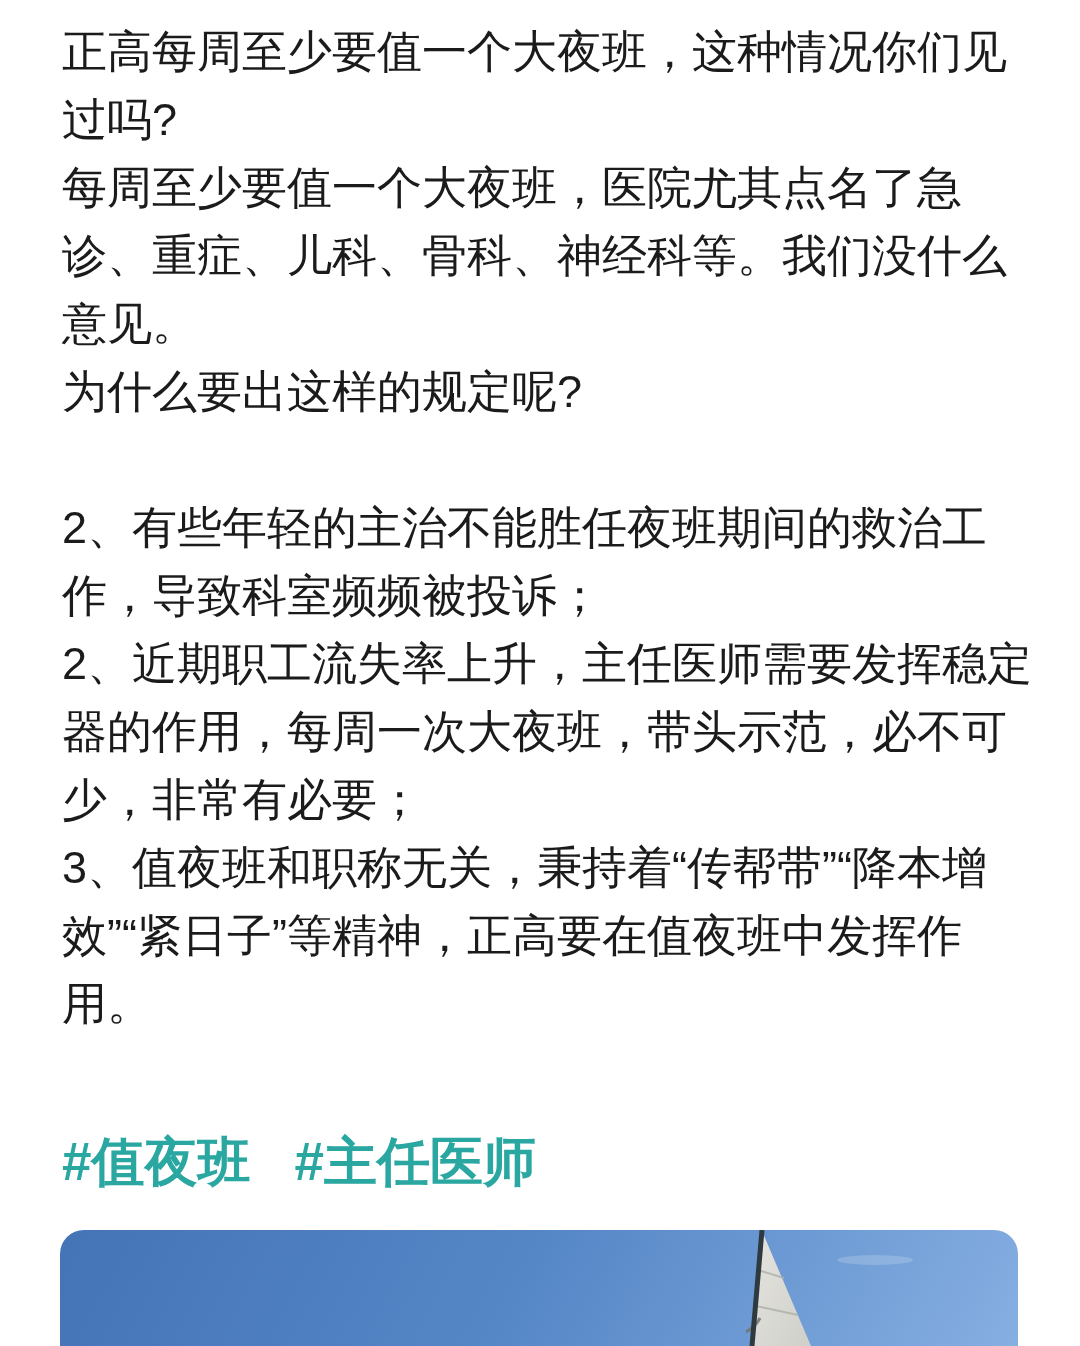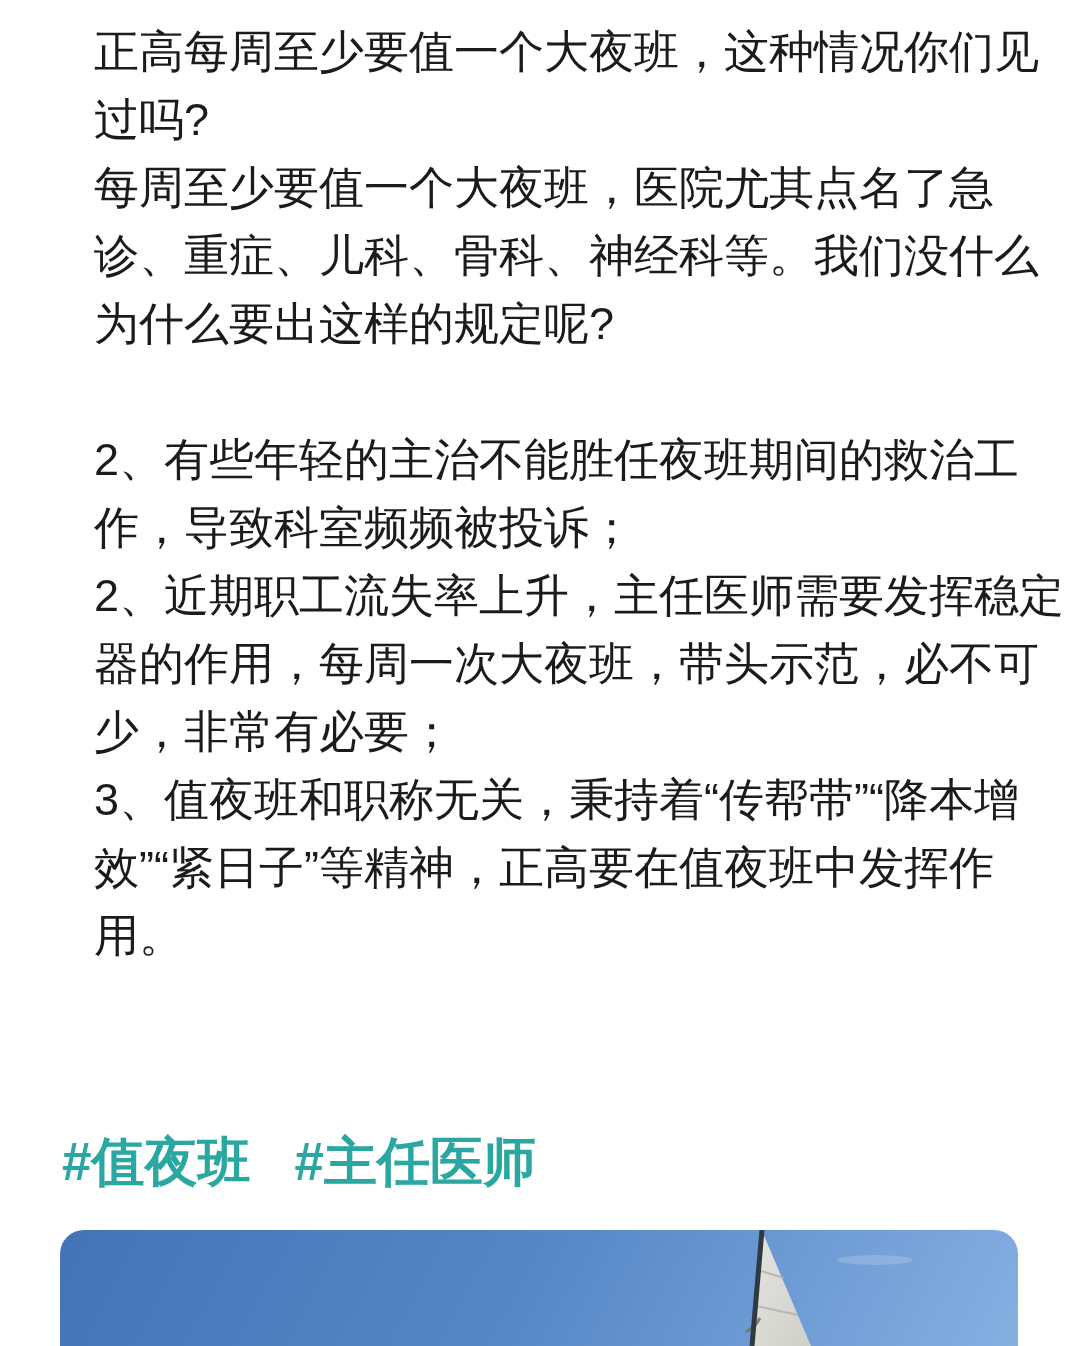--- a/index.html
+++ b/index.html
@@ -21,21 +21,21 @@
   }
   .screen{
     position:relative;width:1080px;height:1346px;background:#ffffff;overflow:hidden;
   }
   .post-text{
     position:absolute;left:62px;top:18px;width:980px;
     font-size:45px;line-height:68px;color:var(--text-color);
     letter-spacing:0px;
   }
   .tline{
-    height:68px;white-space:nowrap;margin-left:32px;
+    height:68px;white-space:nowrap;
   }
   .hashtags{
     position:absolute;left:62px;top:1128px;
     display:flex;gap:44px;
     font-size:53px;line-height:68px;font-weight:700;
     color:var(--accent);
     white-space:nowrap;
   }
   .tag{cursor:pointer;}
   .photo{
@@ -56,20 +56,21 @@
 </head>
 <body>
 
 <div class="screen">
 
   <div class="post-text">
     <div class="tline">正高每周至少要值一个大夜班，这种情况你们见</div>
     <div class="tline">过吗?</div>
     <div class="tline">每周至少要值一个大夜班，医院尤其点名了急</div>
     <div class="tline">诊、重症、儿科、骨科、神经科等。我们没什么</div>
+    <div class="tline">意见。</div>
     <div class="tline">为什么要出这样的规定呢?</div>
     <div class="tline"></div>
     <div class="tline">2、有些年轻的主治不能胜任夜班期间的救治工</div>
     <div class="tline">作，导致科室频频被投诉；</div>
     <div class="tline">2、近期职工流失率上升，主任医师需要发挥稳定</div>
     <div class="tline">器的作用，每周一次大夜班，带头示范，必不可</div>
     <div class="tline">少，非常有必要；</div>
     <div class="tline">3、值夜班和职称无关，秉持着“传帮带”“降本增</div>
     <div class="tline">效”“紧日子”等精神，正高要在值夜班中发挥作</div>
     <div class="tline">用。</div>

